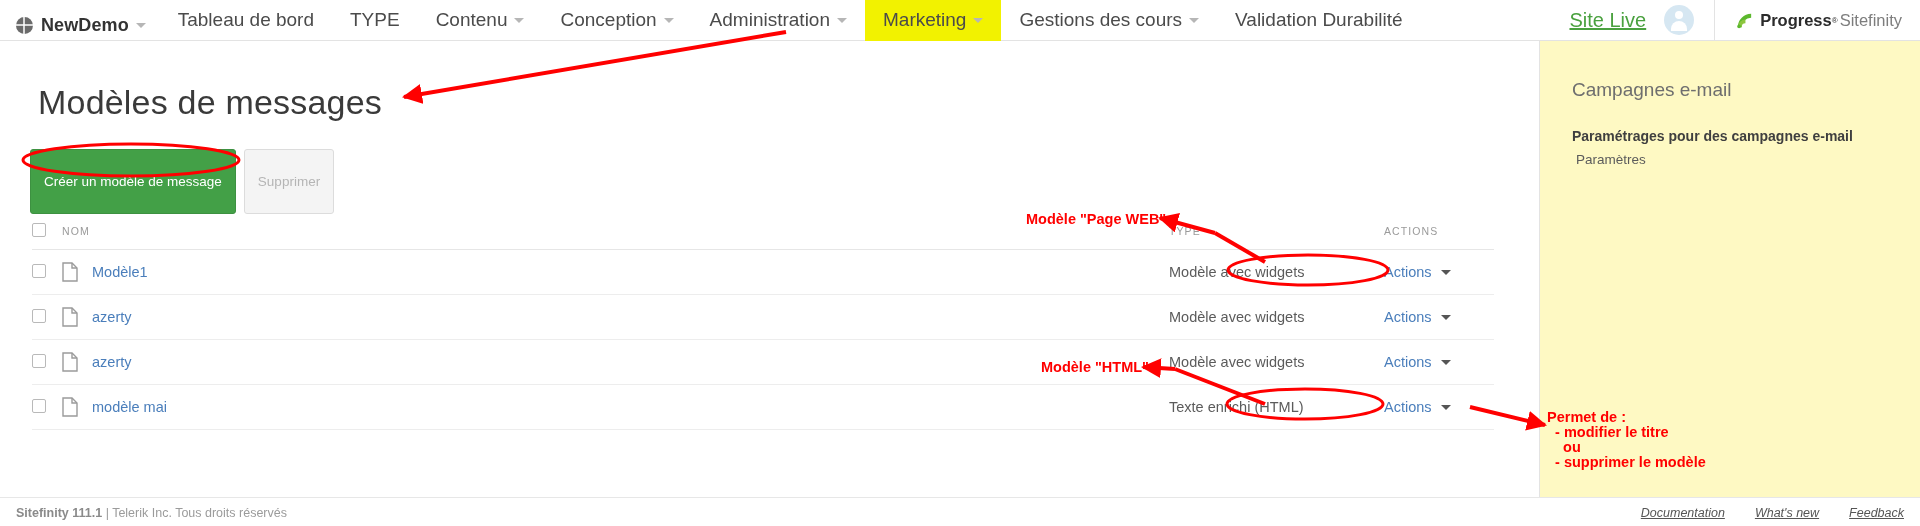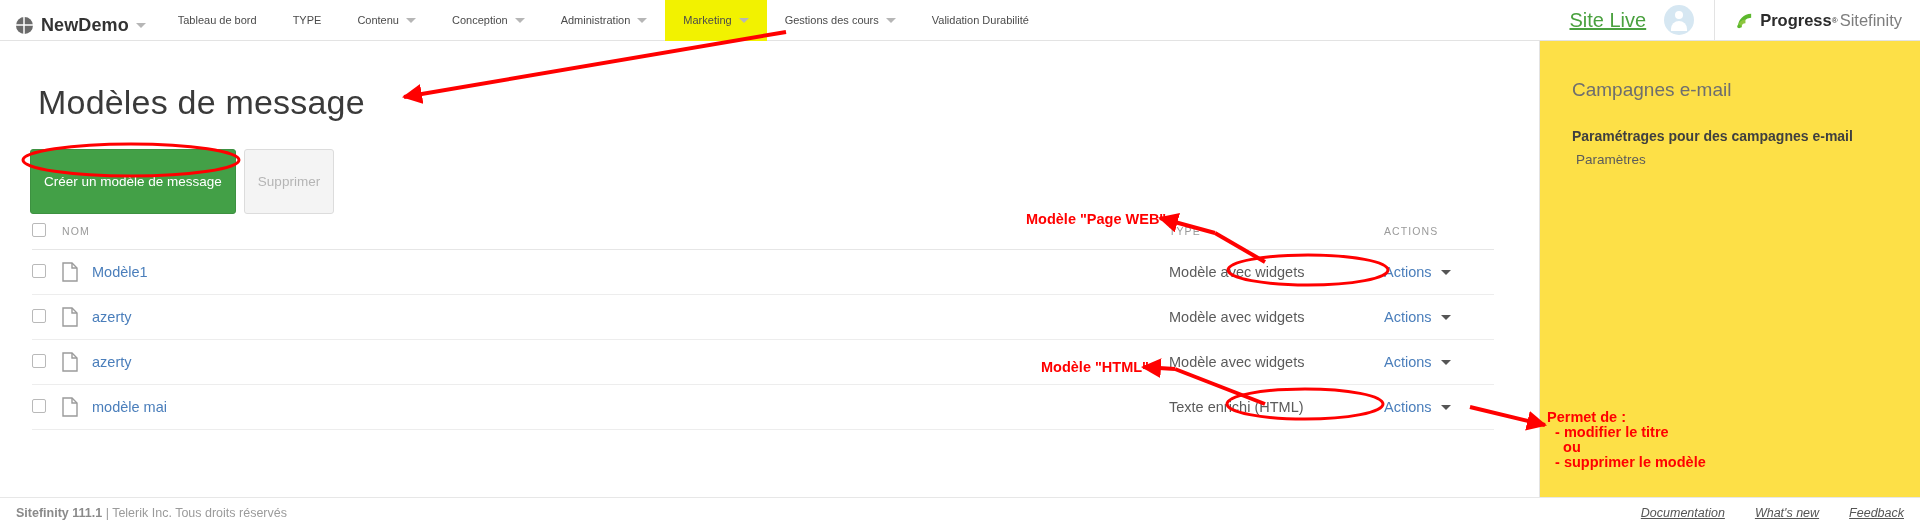--- a/index.html
+++ b/index.html
@@ -47,21 +47,21 @@
   }
   .caret {
     display: inline-block; width: 0; height: 0;
     border-left: 5px solid transparent;
     border-right: 5px solid transparent;
     border-top: 5px solid #b6b6b6;
     margin-left: 7px; vertical-align: middle;
   }
   .navitem {
     height: 41px; display: flex; align-items: center;
-    padding: 0 18px; font-size: 11px; color: #4b4b4b;
+    padding: 0 18px; font-size: 19px; color: #4b4b4b;
     white-space: nowrap; cursor: pointer;
   }
   .navitem.hl { background: #f2f200; color: #4b4b4b; }
   .nav-right {
     margin-left: auto; display: flex; align-items: center; height: 41px;
   }
   .site-live {
     font-size: 20px; color: #4aa13f; text-decoration: underline;
     margin-right: 18px; cursor: pointer;
   }
@@ -142,21 +142,21 @@
   .actions-link {
     color: #4a7ebb; font-size: 14.5px; cursor: pointer;
     display: inline-flex; align-items: center;
   }
   .actions-link .caret { border-top-color: #555; margin-left: 9px; }
 
   
   .rightpanel {
     position: absolute; left: 1539px; top: 41px;
     width: 381px; height: 456px;
-    background: #fde047; border-left: 1px solid #e3e3e3;
+    background: #fef9c3; border-left: 1px solid #e3e3e3;
   }
   .rp-title {
     position: absolute; left: 32px; top: 38px;
     font-size: 19px; color: #6e6e6e;
   }
   .rp-sub {
     position: absolute; left: 32px; top: 87px;
     font-size: 14px; color: #3f3f3f; font-weight: bold;
   }
   .rp-link {
@@ -246,21 +246,21 @@
           <circle cx="4.3" cy="16.2" r="1.9" fill="#5cb82d"></circle>
         </svg>
         <span class="sfy-progress">Progress</span>
         <span class="sfy-tm">®</span>
         <span class="sfy-suffix">Sitefinity</span>
       </div>
     </div>
   </div>
 
   <div class="main">
-    <div class="page-title">Modèles de message</div>
+    <div class="page-title">Modèles de messages</div>
 
     <div class="btn-row">
       <button class="btn-create">Créer un modèle de message</button>
       <button class="btn-delete">Supprimer</button>
     </div>
 
     <table class="tbl">
       <thead>
         <tr>
           <th class="col-chk">

